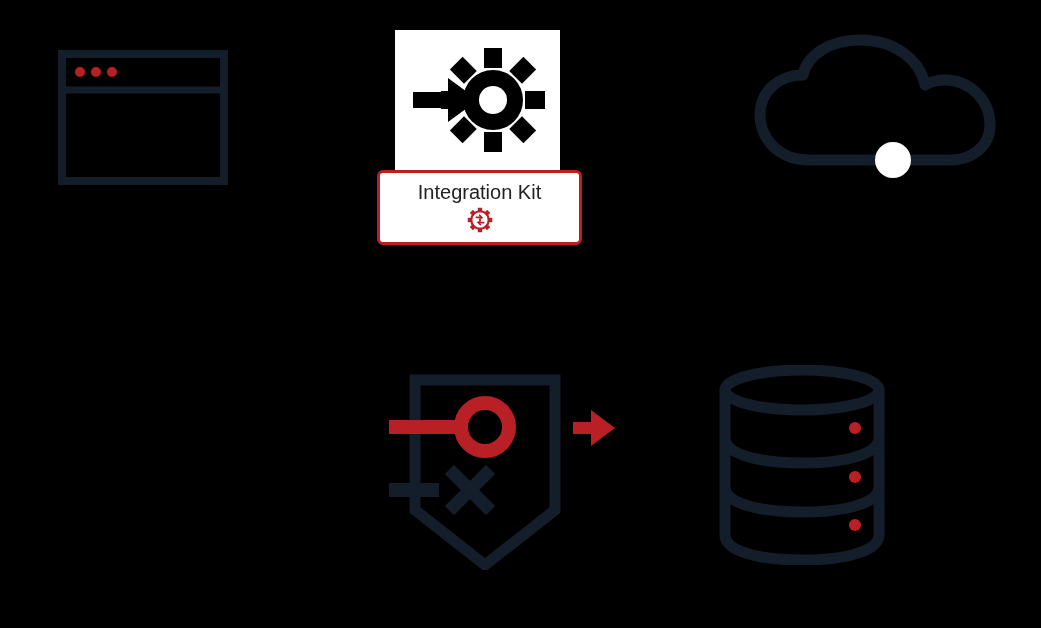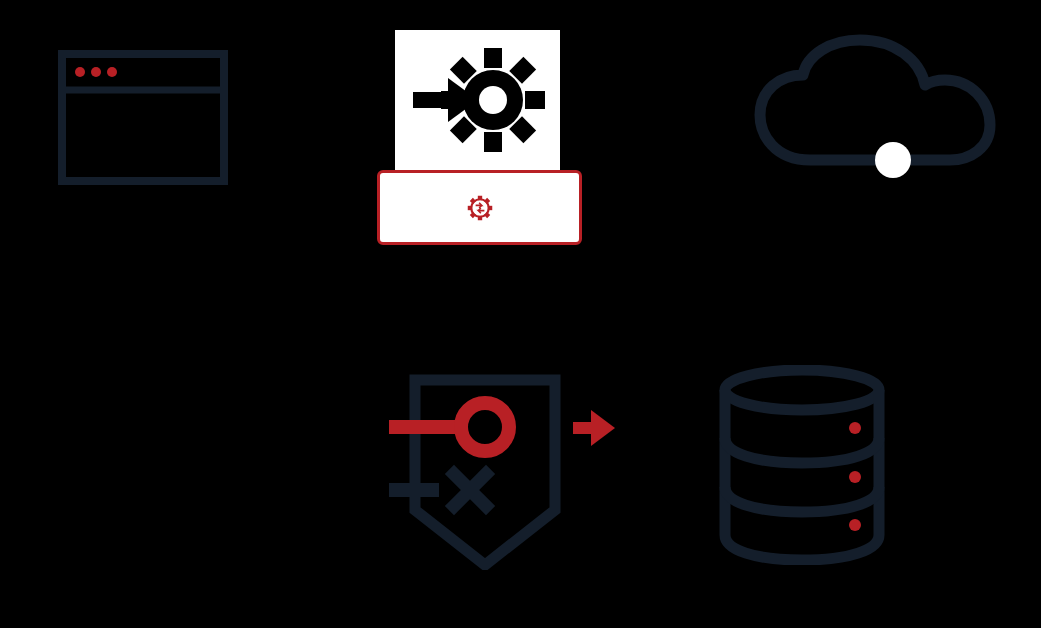--- a/index.html
+++ b/index.html
@@ -101,20 +101,21 @@
         <rect x="-52" y="-9" width="20" height="18" fill="#000000"></rect>
       </g>
     </g>
 
     <rect x="5" y="52" width="40" height="16" fill="#000000"></rect>
     <polygon points="40,38 70,60 40,82" fill="#000000"></polygon>
   </svg>
 </div>
 
 <div class="icon-container integration-kit-box">
+  <span class="integration-kit-label">Integration Kit</span>
   <svg viewBox="0 0 32 32" width="28" height="28">
     <g transform="translate(16,16)">
       <circle cx="0" cy="0" r="10" fill="none" stroke="#b82025" stroke-width="2.5"></circle>
       <rect x="-2.5" y="-14" width="5" height="5" fill="#b82025"></rect>
       <rect x="-2.5" y="9" width="5" height="5" fill="#b82025"></rect>
       <rect x="9" y="-2.5" width="5" height="5" fill="#b82025"></rect>
       <rect x="-14" y="-2.5" width="5" height="5" fill="#b82025"></rect>
       <g transform="rotate(45)">
         <rect x="-2.5" y="-14" width="5" height="5" fill="#b82025"></rect>
         <rect x="-2.5" y="9" width="5" height="5" fill="#b82025"></rect>

